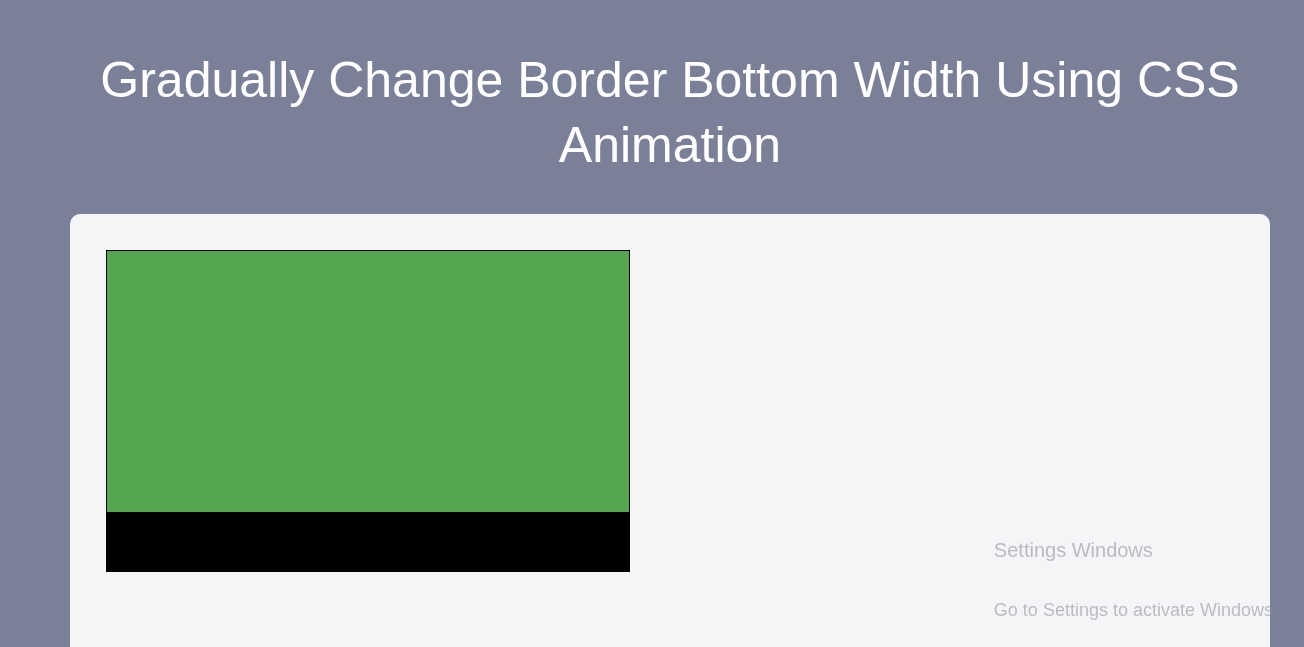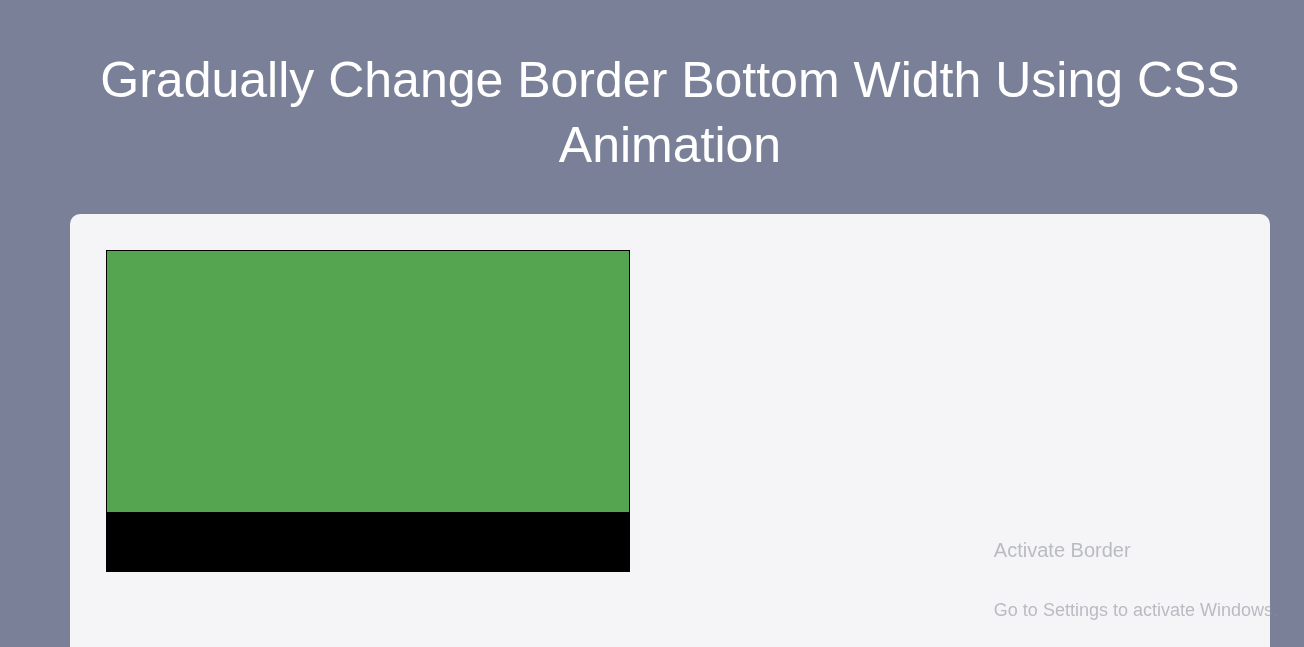--- a/index.html
+++ b/index.html
@@ -59,15 +59,15 @@
 </head>
 <body>
 
 <h1 class="page-title">Gradually Change Border Bottom Width Using CSS Animation</h1>
 
 <div class="content-panel">
   <div class="demo-box"></div>
 </div>
 
 <div class="watermark">
-  <div class="watermark-title">Activate Border</div>
+  <div class="watermark-title">Settings Windows</div>
   <div class="watermark-sub">Go to Settings to activate Windows.</div>
 </div>
 
 </body></html>

